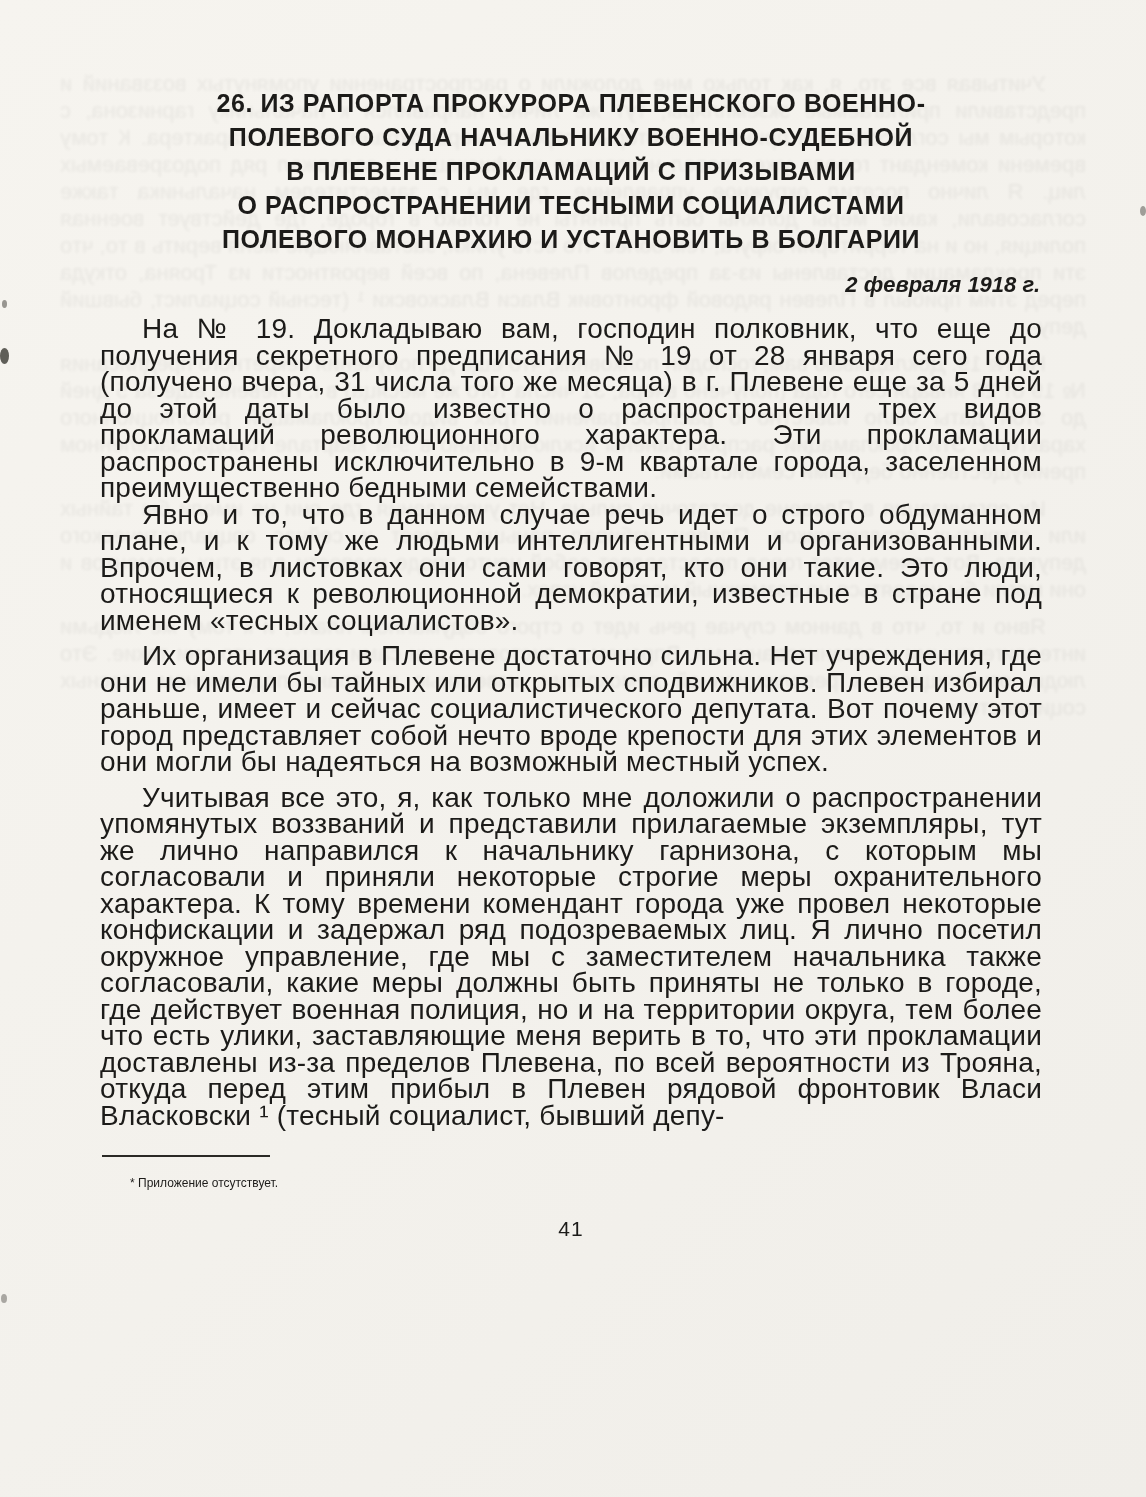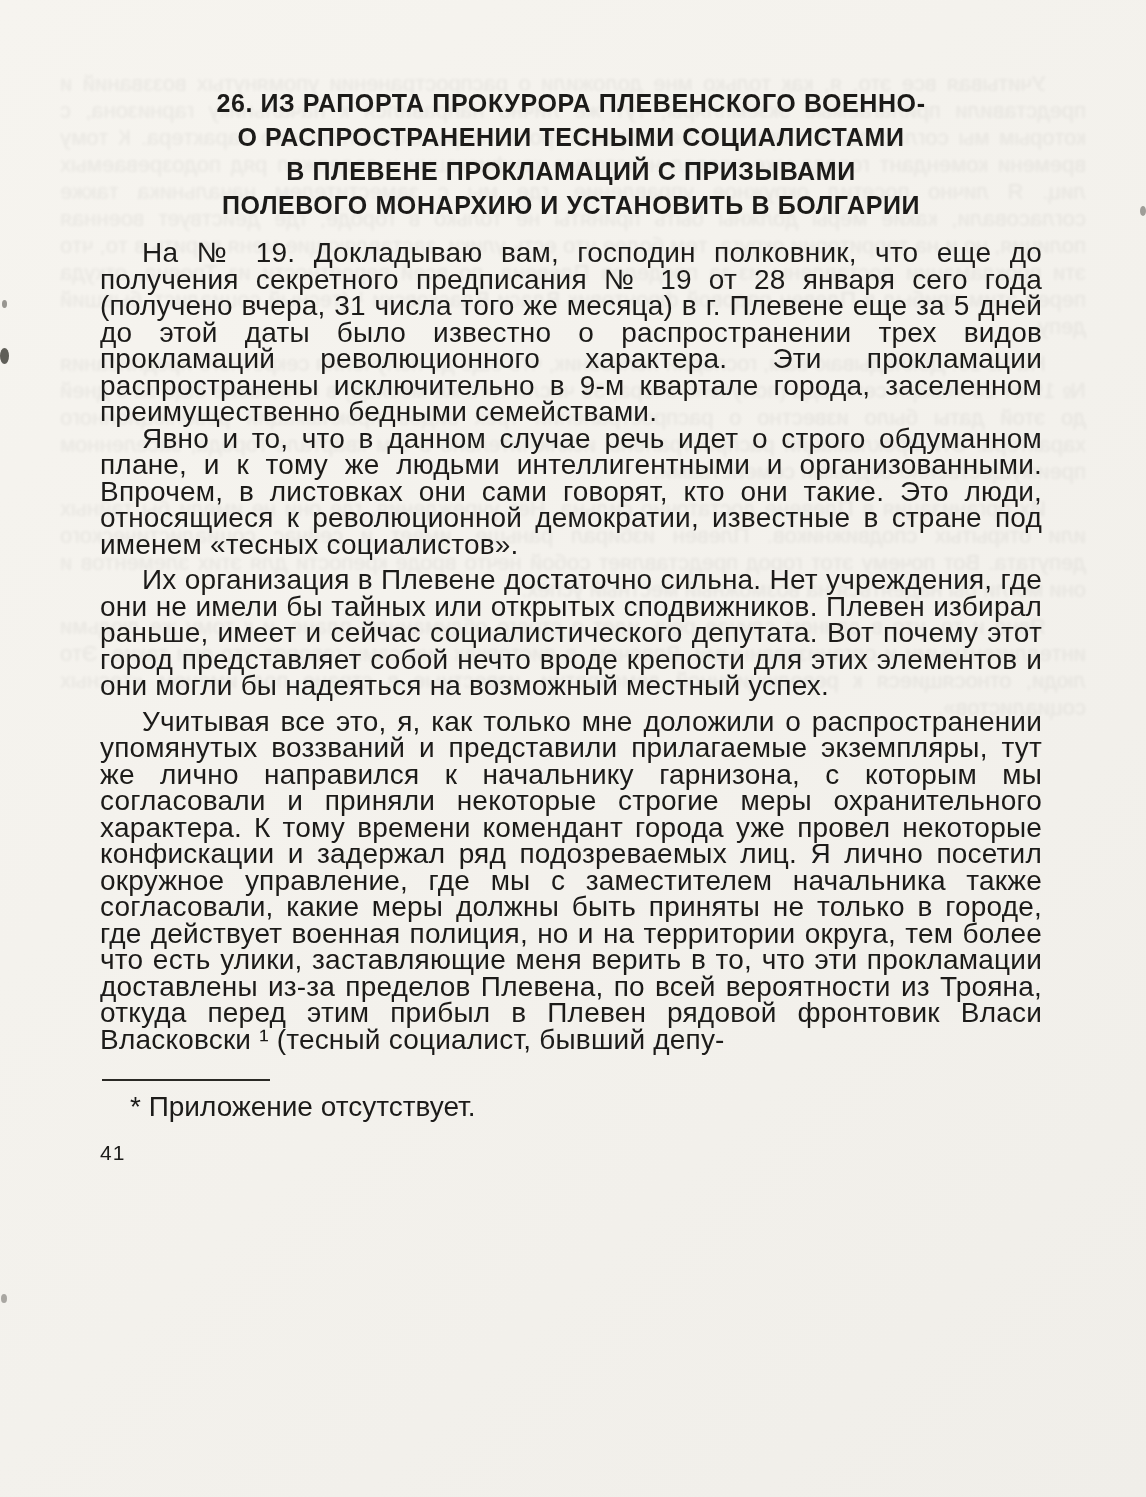--- a/index.html
+++ b/index.html
@@ -59,27 +59,28 @@
   
   .footnote-rule {
     margin-top: 26px;
     margin-left: 2px;
     width: 168px;
     height: 0;
     border-top: 2px solid #2a2925;
   }
   .footnote {
     margin-top: 14px;
-    font-size: 28px;
+    font-size: 12px;
     line-height: 24px;
     text-indent: 30px;
   }
   
   .page-number {
     margin-top: 22px;
+    text-align: center;
     font-size: 21px;
     letter-spacing: 1px;
   }
   
   .bleed {
     position: absolute;
     z-index: 1;
     top: 70px;
     left: 60px;
     right: 60px;
@@ -122,25 +123,27 @@
 
   <div class="speck s1"></div>
   <div class="speck s2"></div>
   <div class="speck s3"></div>
   <div class="speck s4"></div>
 
   <div class="content">
 
     <header class="doc-title">
       <div class="title-line">26. ИЗ РАПОРТА ПРОКУРОРА ПЛЕВЕНСКОГО ВОЕННО-</div>
+      <div class="title-line">ПОЛЕВОГО СУДА НАЧАЛЬНИКУ ВОЕННО-СУДЕБНОЙ</div>
+      <div class="title-line">В ПЛЕВЕНЕ ПРОКЛАМАЦИЙ С ПРИЗЫВАМИ</div>
       <div class="title-line">О РАСПРОСТРАНЕНИИ ТЕСНЫМИ СОЦИАЛИСТАМИ</div>
-      <div class="title-line">В ПЛЕВЕНЕ ПРОКЛАМАЦИЙ С ПРИЗЫВАМИ</div>
       <div class="title-line">ПОЛЕВОГО МОНАРХИЮ И УСТАНОВИТЬ В БОЛГАРИИ</div>
     </header>
 
+    <div class="doc-date">2 февраля 1918 г.</div>
 
     <main class="doc-body">
       <p>На № 19. Докладываю вам, господин полковник, что еще до получения секретного предписания № 19 от 28 января сего года (получено вчера, 31 числа того же месяца) в г. Плевене еще за 5 дней до этой даты было известно о распространении трех видов прокламаций революционного характера. Эти прокламации распространены исключительно в 9-м квартале города, заселенном преимущественно бедными семействами.</p>
       <p>Явно и то, что в данном случае речь идет о строго обдуманном плане, и к тому же людьми интеллигентными и организованными. Впрочем, в листовках они сами говорят, кто они такие. Это люди, относящиеся к революционной демократии, известные в стране под именем «тесных социалистов».</p>
       <p class="gap-above">Их организация в Плевене достаточно сильна. Нет учреждения, где они не имели бы тайных или открытых сподвижников. Плевен избирал раньше, имеет и сейчас социалистического депутата. Вот почему этот город представляет собой нечто вроде крепости для этих элементов и они могли бы надеяться на возможный местный успех.</p>
       <p class="gap-above">Учитывая все это, я, как только мне доложили о распространении упомянутых воззваний и представили прилагаемые экземпляры, тут же лично направился к начальнику гарнизона, с которым мы согласовали и приняли некоторые строгие меры охранительного характера. К тому времени комендант города уже провел некоторые конфискации и задержал ряд подозреваемых лиц. Я лично посетил окружное управление, где мы с заместителем начальника также согласовали, какие меры должны быть приняты не только в городе, где действует военная полиция, но и на территории округа, тем более что есть улики, заставляющие меня верить в то, что эти прокламации доставлены из-за пределов Плевена, по всей вероятности из Трояна, откуда перед этим прибыл в Плевен рядовой фронтовик Власи Власковски ¹ (тесный социалист, бывший депу-</p>
     </main>
 
     <div class="footnote-rule"></div>
 

